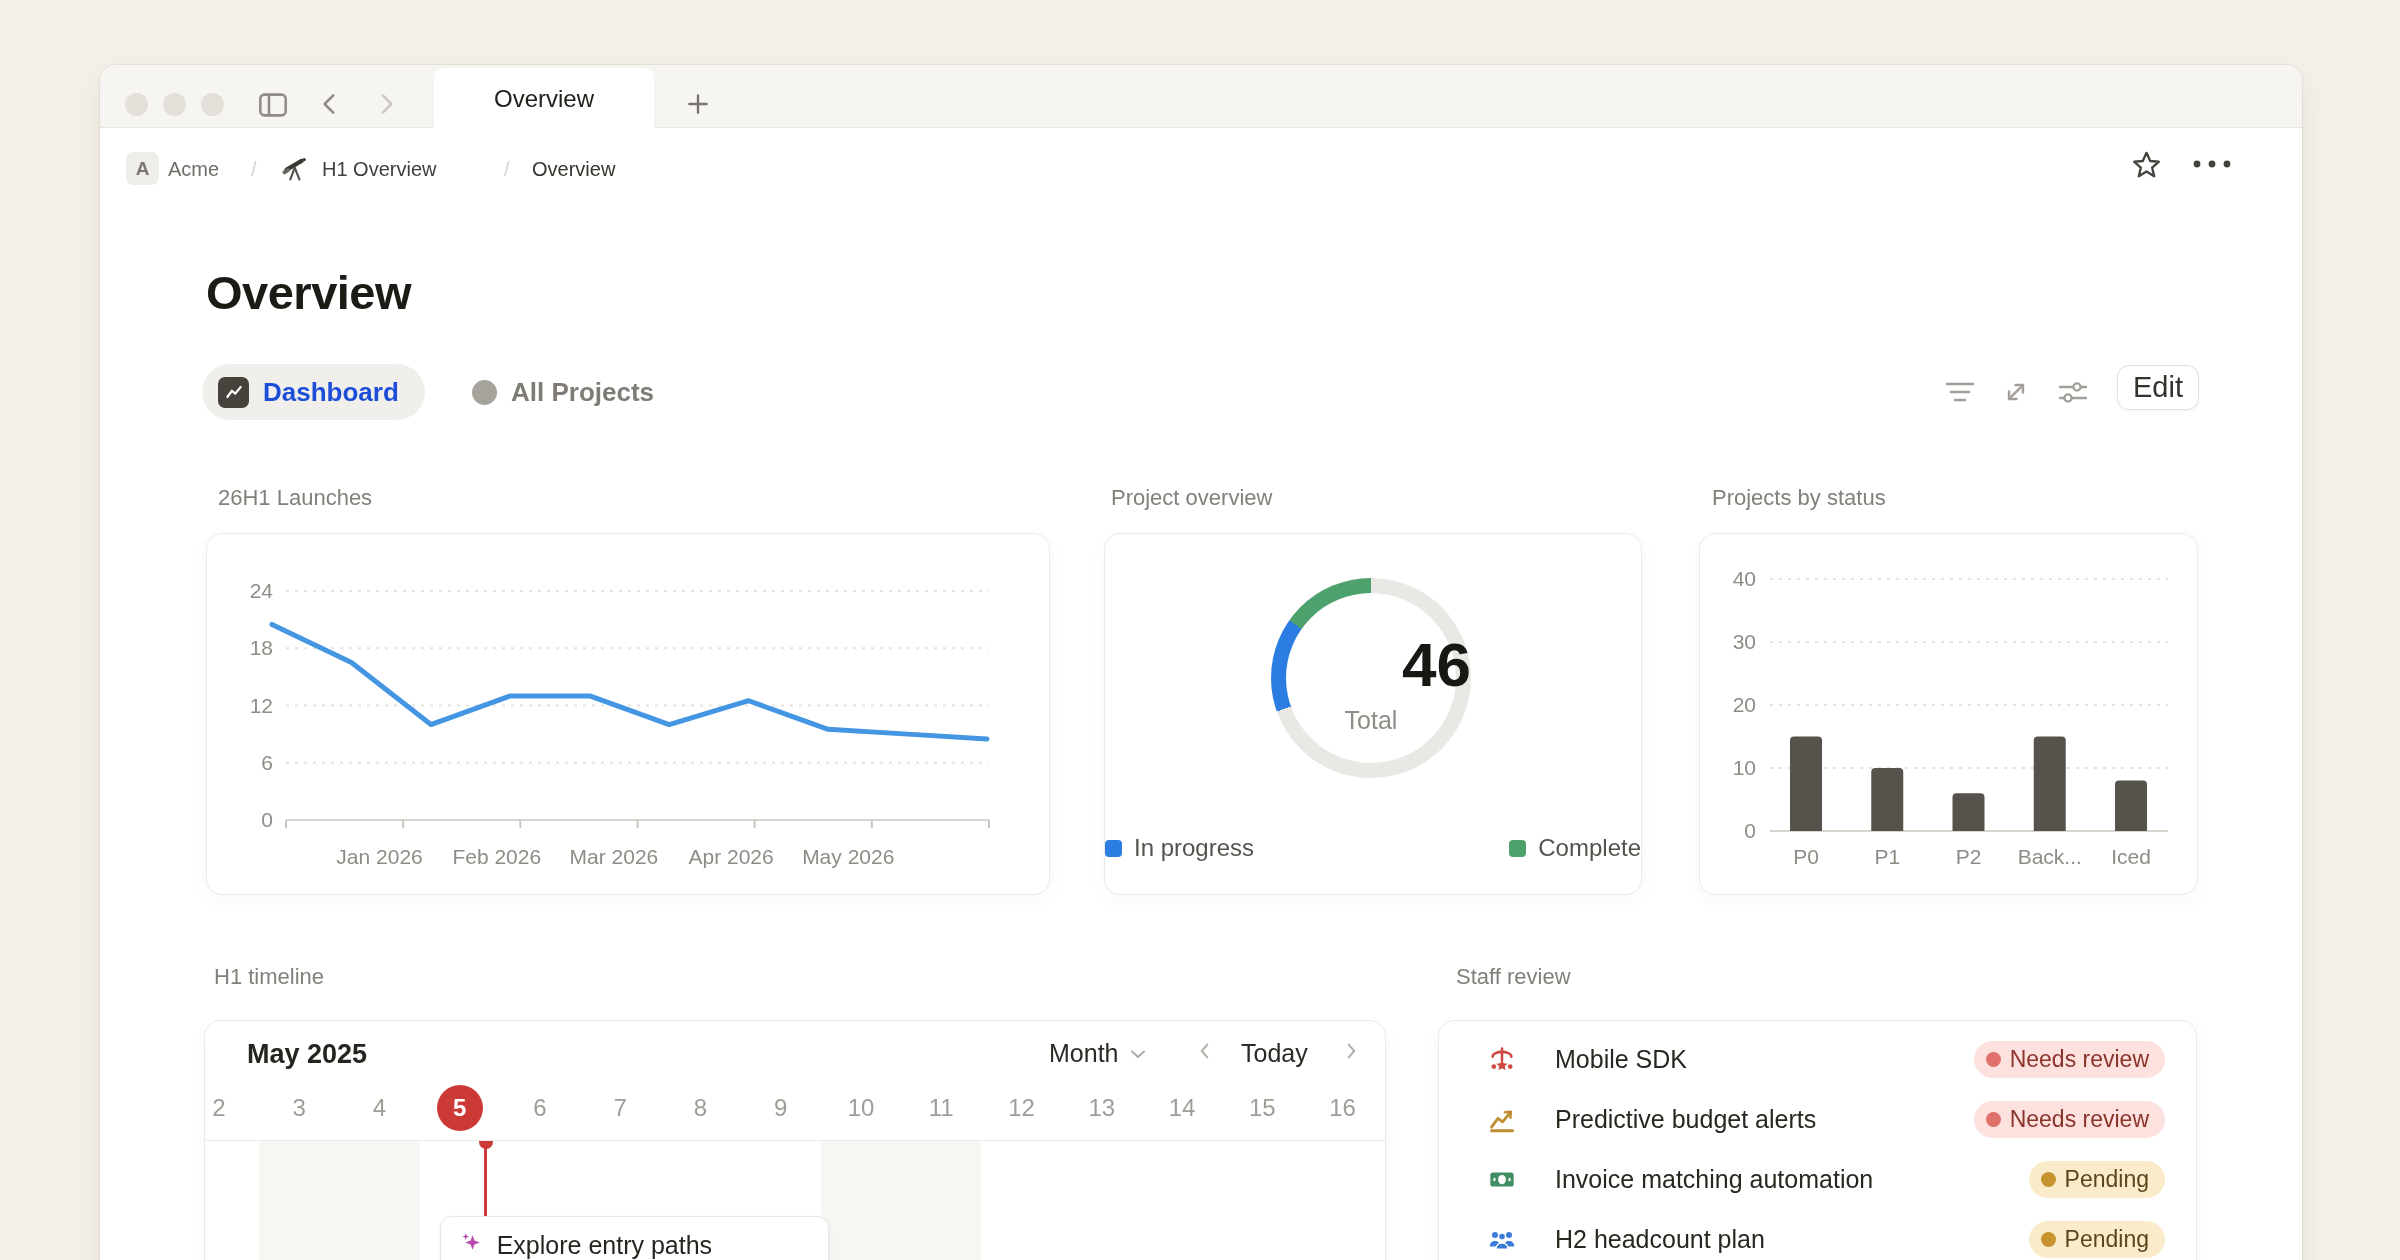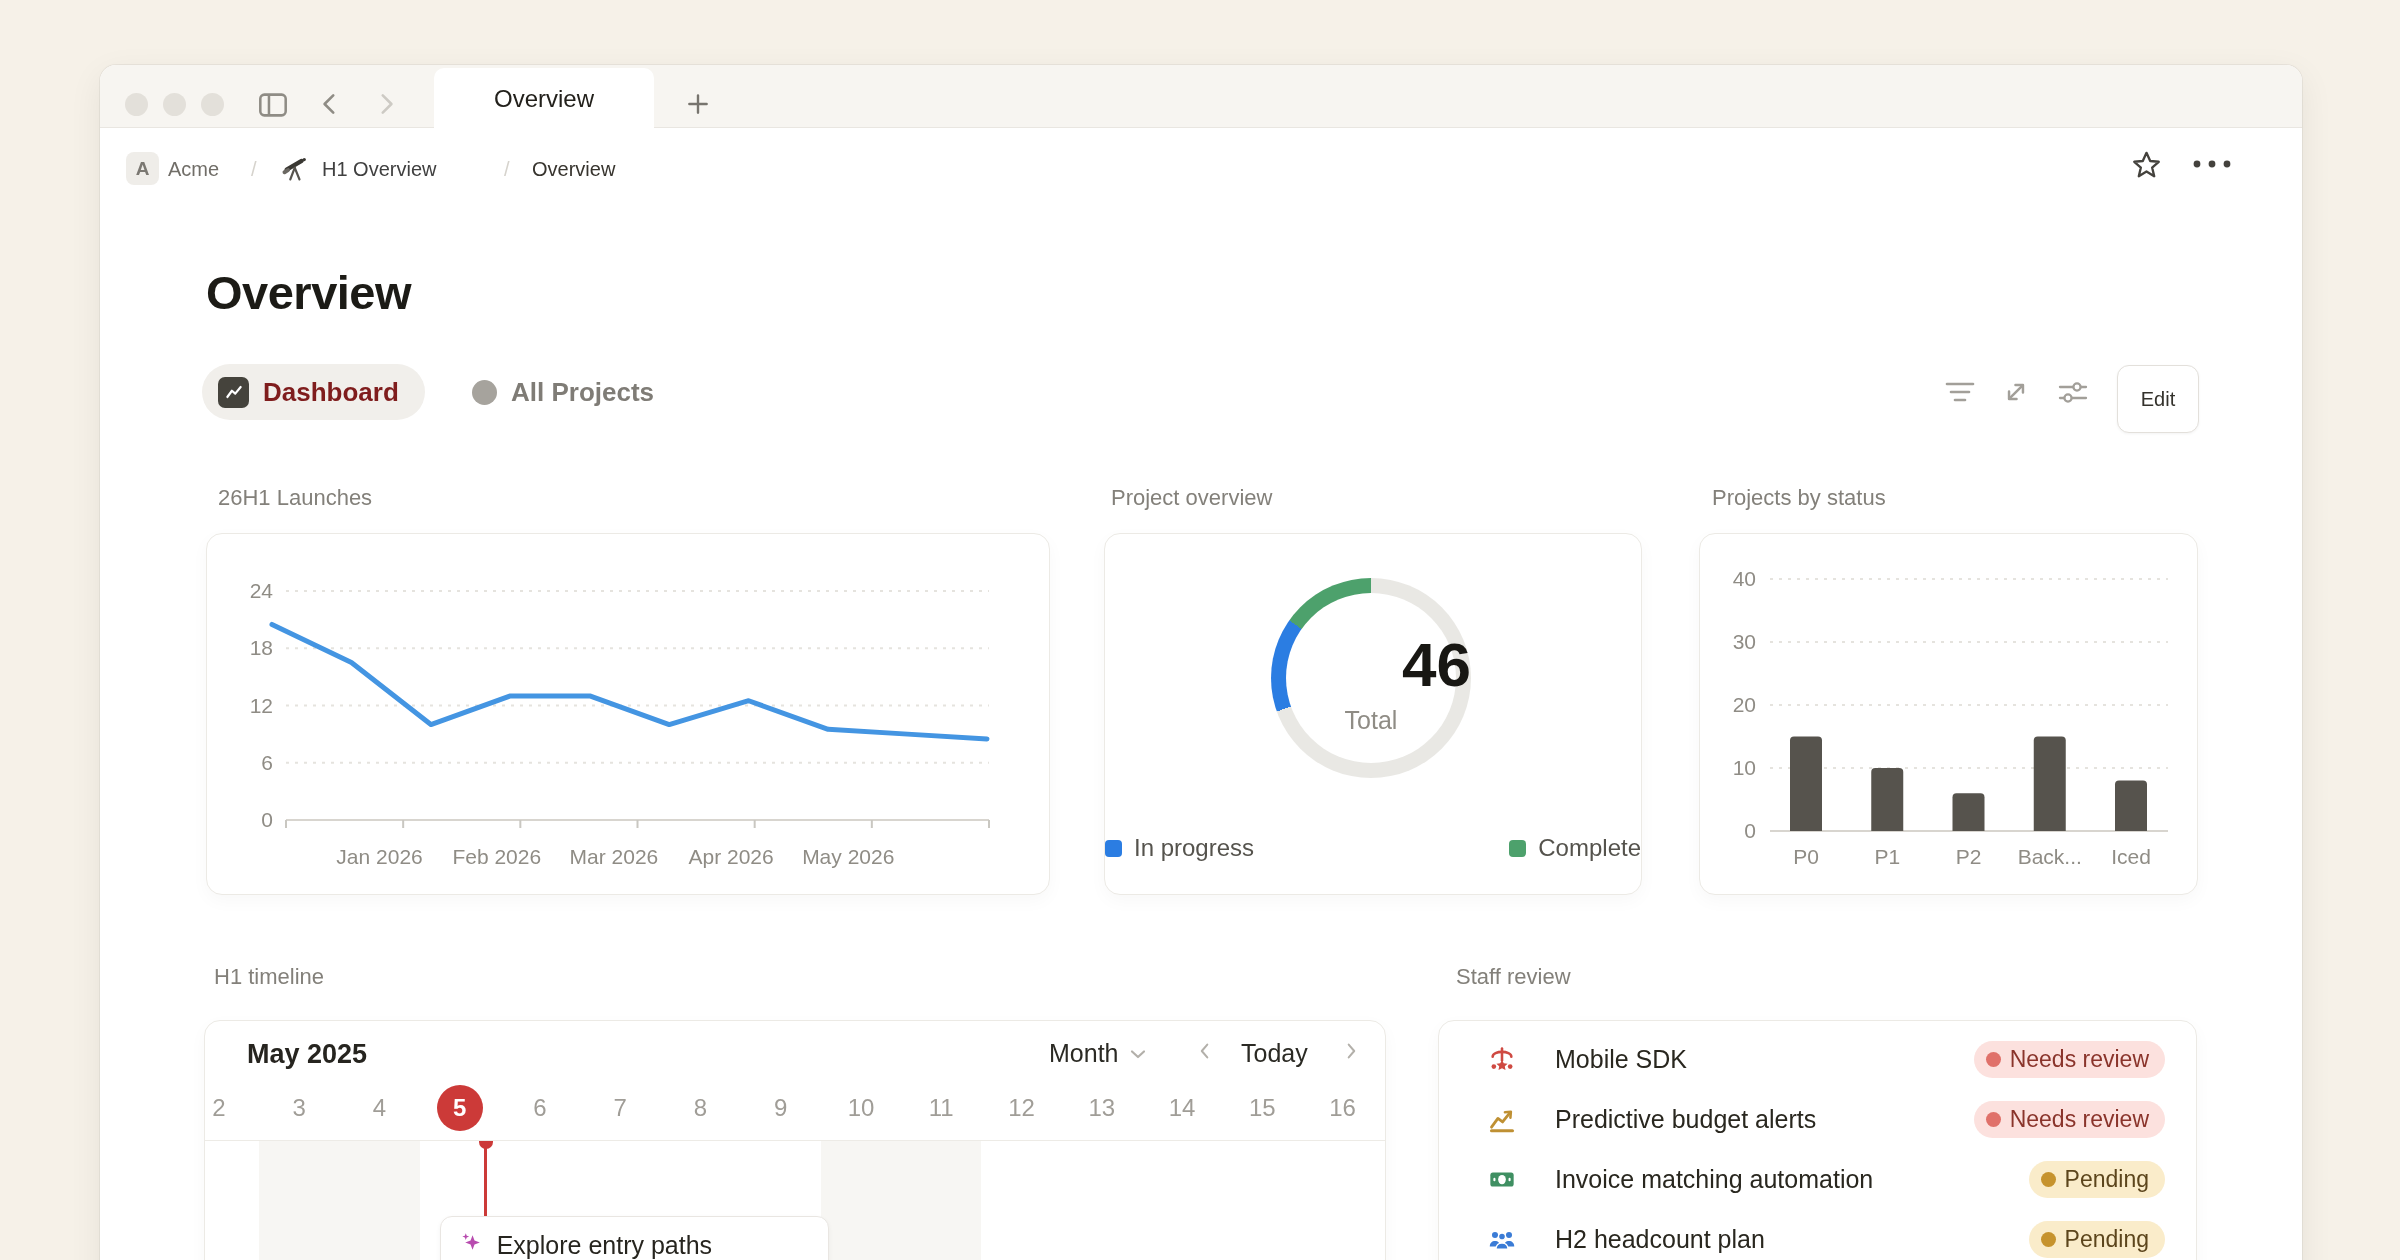--- a/index.html
+++ b/index.html
@@ -16,27 +16,27 @@
                 border-radius:10px 10px 0 0; display:flex; align-items:center; justify-content:center;
                 font-size:24px; color:#23211c; }
   .crumb { position:absolute; top:152px; height:34px; display:flex; align-items:center; font-size:20px; }
   .ws-badge { position:absolute; left:126px; top:152px; width:33px; height:33px; border-radius:8px;
               background:#efede9; color:#7b7872; font-size:19px; font-weight:600;
               display:flex; align-items:center; justify-content:center; }
   .page-title { position:absolute; left:206px; top:265px; font-size:47px; font-weight:700; color:#1c1b16; letter-spacing:-0.5px; }
   .pill-tab { position:absolute; top:364px; height:56px; border-radius:28px; display:flex; align-items:center; }
   .dash-pill { left:202px; background:#f1efeb; padding:0 26px 0 16px; }
   .dash-ico { width:31px; height:31px; border-radius:7px; background:#45433c; display:flex; align-items:center; justify-content:center; }
-  .dash-label { font-size:26px; font-weight:700; color:#7f1d1d; margin-left:14px; }
+  .dash-label { font-size:26px; font-weight:700; color:#1d4ed8; margin-left:14px; }
   .allp { left:462px; padding:0 10px; }
   .allp-circle { width:25px; height:25px; border-radius:50%; background:#a6a39d; }
   .allp-label { font-size:26px; font-weight:600; color:#7f7c76; margin-left:14px; }
-  .edit-btn { position:absolute; left:2117px; top:365px; width:82px; height:68px; background:#fff;
+  .edit-btn { position:absolute; left:2117px; top:365px; width:82px; height:45px; background:#fff;
               border:1px solid #e3e0db; border-radius:12px; box-shadow:0 1px 3px rgba(0,0,0,0.05);
-              font-size:20px; color:#34322c; display:flex; align-items:center; justify-content:center; }
+              font-size:29px; color:#34322c; display:flex; align-items:center; justify-content:center; }
   .sec-title { position:absolute; font-size:22px; color:#83807a; }
   .card { position:absolute; background:#fff; border:1px solid #eceae5; border-radius:16px;
           box-shadow:0 6px 18px rgba(0,0,0,0.03); }
   .chart-svg { position:absolute; left:0; top:0; }
   
   .donut { position:absolute; width:200px; height:200px; border-radius:50%; }
   .donut::after { content:""; position:absolute; left:15px; top:15px; width:170px; height:170px;
                   border-radius:50%; background:#fff; }
   .donut-total { position:absolute; left:166px; top:95px; width:200px; text-align:right;
                  font-size:62px; font-weight:700; color:#181713; z-index:2; }

